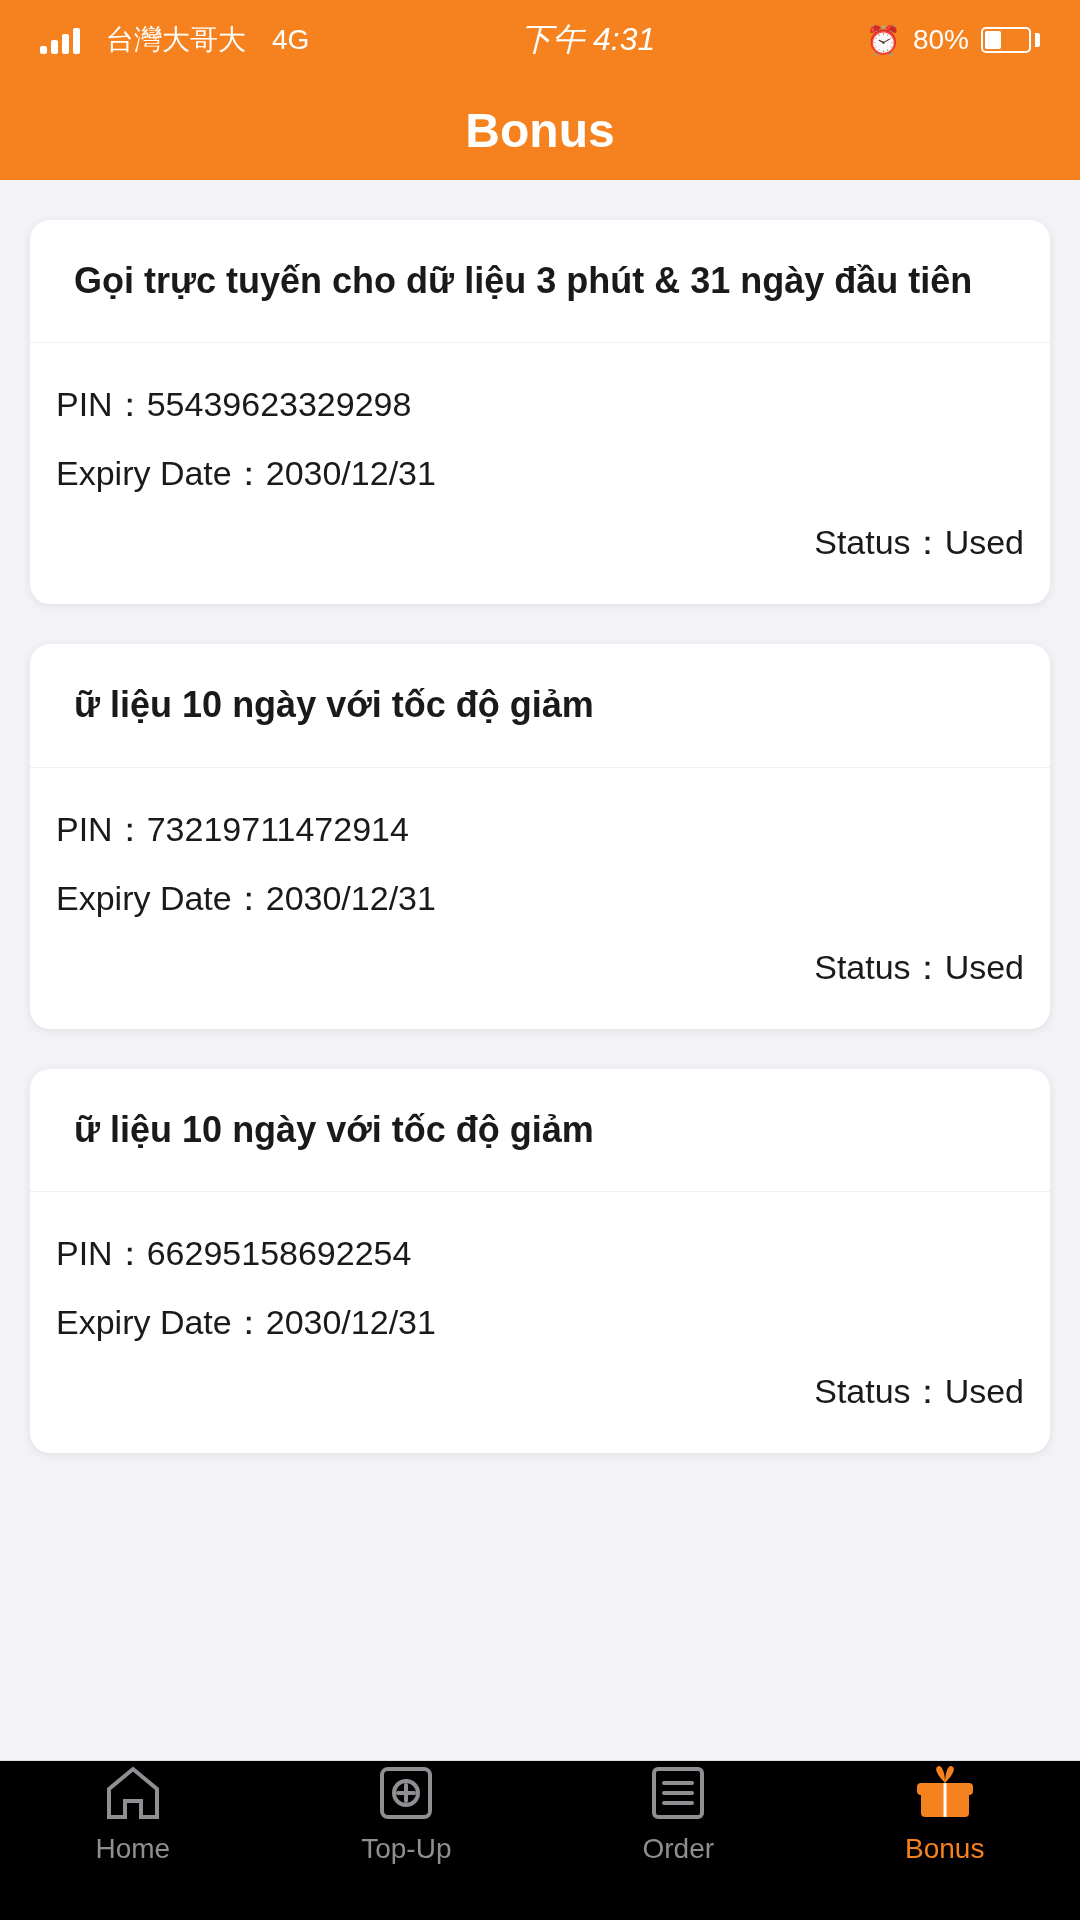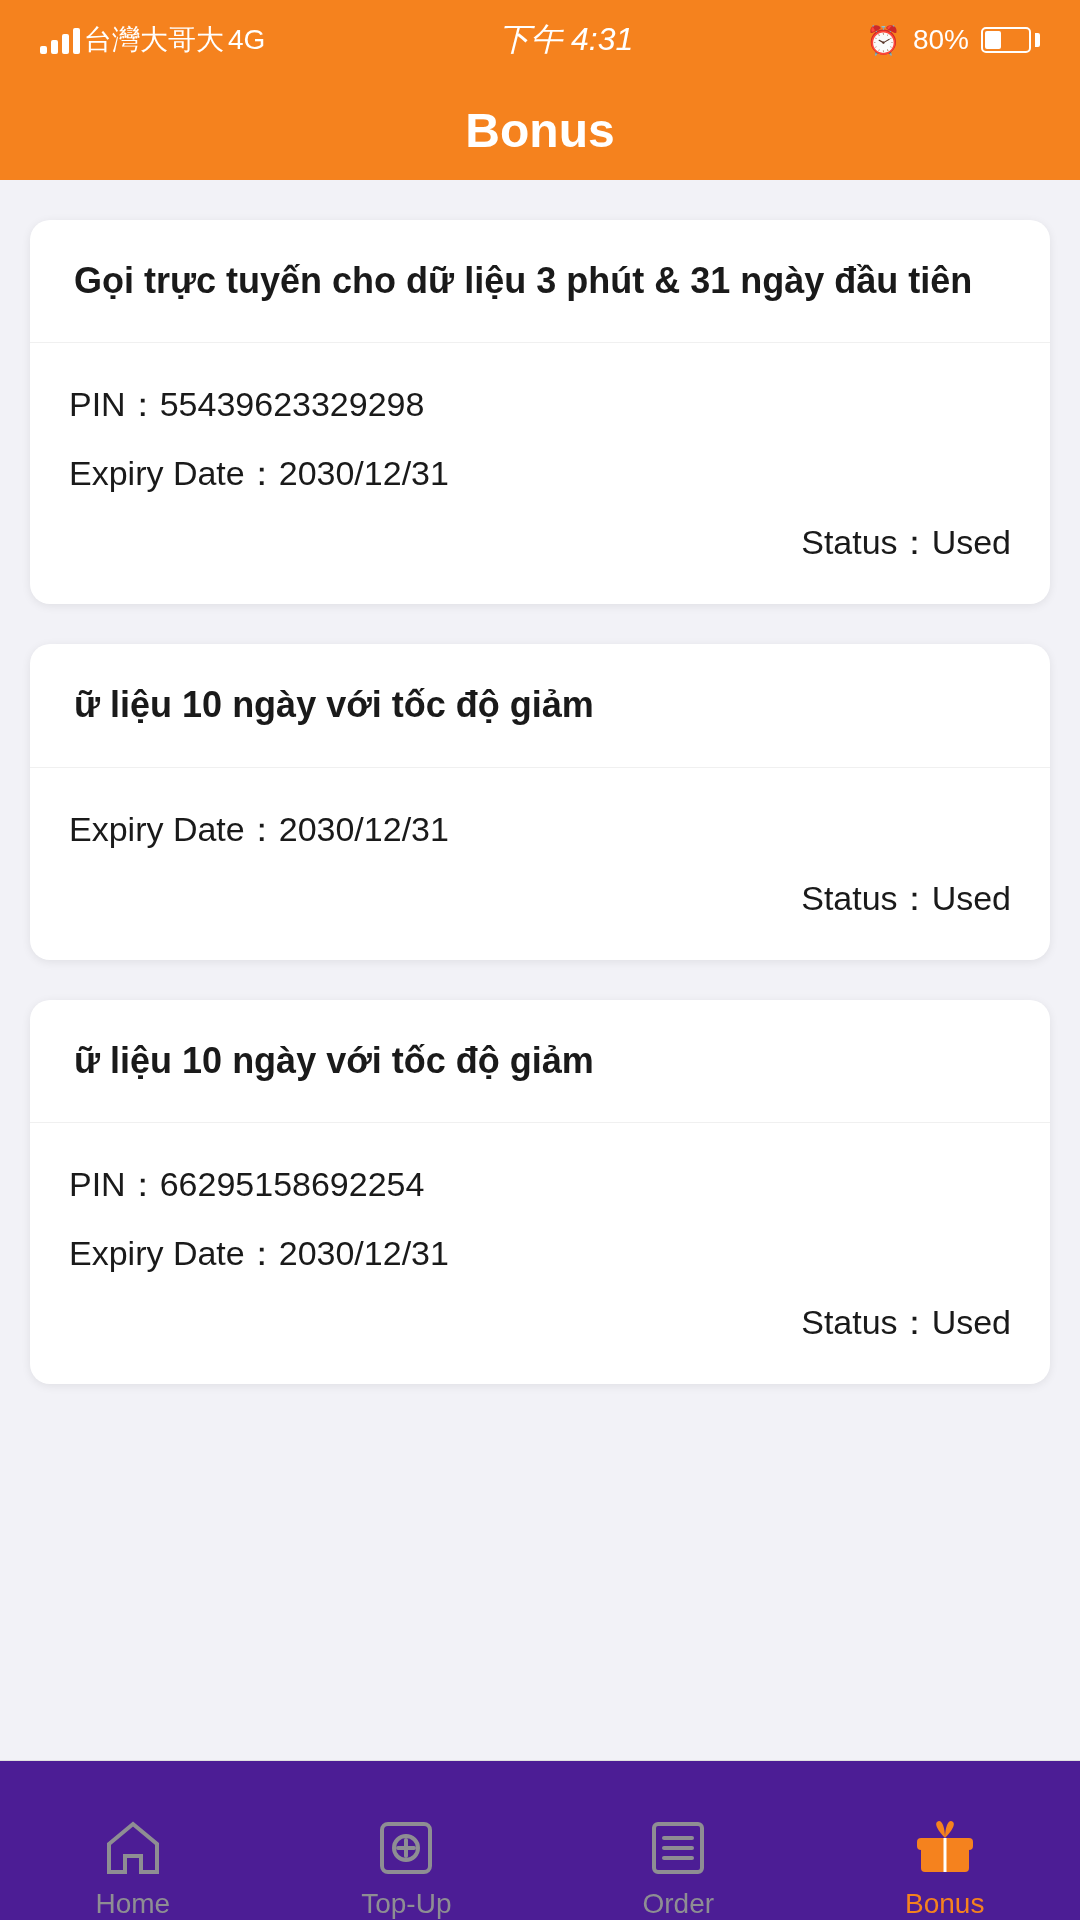--- a/index.html
+++ b/index.html
@@ -24,21 +24,21 @@
       background-color: #f5821e;
       display: flex;
       align-items: center;
       justify-content: space-between;
       padding: 0 40px;
     }
 
     .status-left {
       display: flex;
       align-items: center;
-      gap: 4px;
+      gap: 26px;
       color: white;
       font-size: 28px;
       font-weight: 500;
     }
 
     .signal-bars {
       display: flex;
       align-items: flex-end;
       gap: 4px;
       height: 28px;
@@ -137,43 +137,43 @@
     }
 
     .card-title {
       font-size: 36px;
       font-weight: 700;
       color: #1a1a1a;
       line-height: 1.4;
     }
 
     .card-details {
-      padding: 36px 39px;
+      padding: 36px 26px;
     }
 
     .detail-row {
       font-size: 34px;
       color: #1a1a1a;
       margin-bottom: 18px;
       line-height: 1.5;
     }
 
     .detail-row:last-child {
       margin-bottom: 0;
       text-align: right;
     }
 
     
     .bottom-nav {
       width: 100%;
       height: 160px;
-      background: #4c1d95;
+      background: #000000;
       border-top: 1px solid #e0e0e0;
       display: flex;
-      align-items: flex-end;
+      align-items: flex-start;
       justify-content: space-around;
       position: absolute;
       bottom: 0;
     }
 
     .nav-item {
       display: flex;
       flex-direction: column;
       align-items: center;
       gap: 8px;
@@ -248,20 +248,23 @@
         <span>Status：</span><span>Used</span>
       </div>
     </div>
   </div>
 
   <div class="card">
     <div class="card-title-section">
       <div class="card-title">ữ liệu 10 ngày với tốc độ giảm</div>
     </div>
     <div class="card-details">
+      <div class="detail-row">
+        <span>PIN：</span><span>73219711472914</span>
+      </div>
       <div class="detail-row">
         <span>Expiry Date：</span><span>2030/12/31</span>
       </div>
       <div class="detail-row">
         <span>Status：</span><span>Used</span>
       </div>
     </div>
   </div>
 
   <div class="card">

